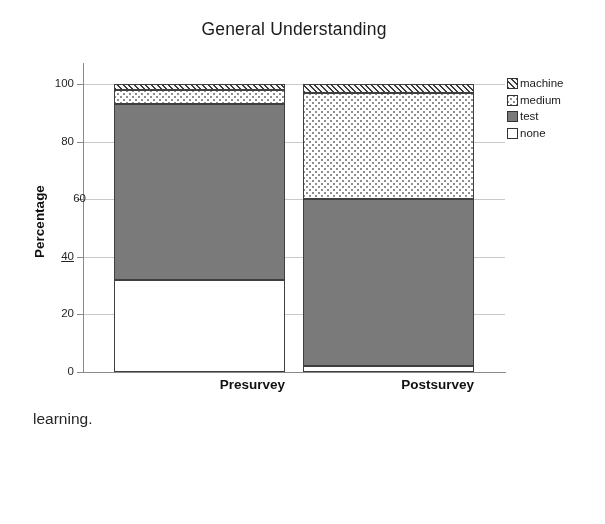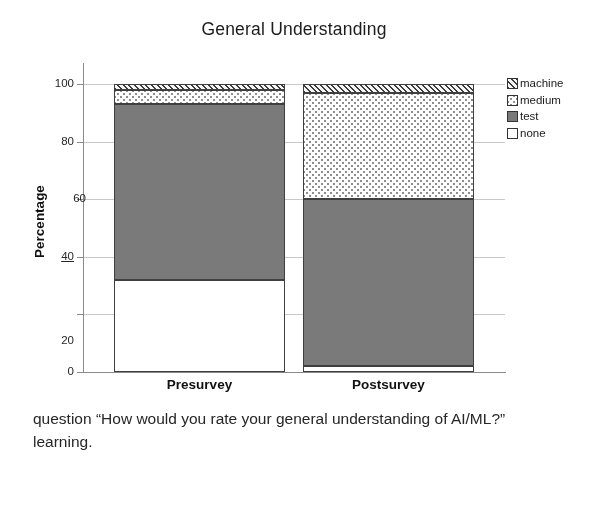--- a/index.html
+++ b/index.html
@@ -22,21 +22,21 @@
   .bar{position:absolute;width:171px;top:84px;height:288px;}
   .seg{position:absolute;left:0;width:171px;box-sizing:border-box;
        border:1px solid #3f3f3f;}
   .fill-white{background:#ffffff;}
   .fill-gray{background:#7a7a7a;}
   .fill-dots{background-color:#ffffff;
     background-image:radial-gradient(circle,#8f8f8f 1.15px,transparent 1.45px),
                      radial-gradient(circle,#8f8f8f 1.15px,transparent 1.45px);
     background-size:6px 6px;background-position:0 0,3px 3px;}
   .fill-hatch{background:repeating-linear-gradient(45deg,#3c3c3c 0,#3c3c3c 1.4px,#f6f6f6 1.4px,#f6f6f6 4px);}
-  .xcat{position:absolute;top:377px;width:171px;text-align:center;
+  .xcat{position:absolute;top:377px;width:171px;text-align:right;
         font-weight:bold;font-size:13.5px;color:#111;}
 
   
   .legend{position:absolute;left:507px;top:77px;}
   .legend-item{display:flex;align-items:center;margin-bottom:3.5px;height:13px;}
   .legend-swatch{width:11px;height:11px;box-sizing:border-box;border:1px solid #333;
                  margin-right:2px;flex:none;}
   .legend-label{font-size:11.5px;color:#1a1a1a;line-height:13px;}
 
   
@@ -61,21 +61,21 @@
         <div class="gridline" style="top: 199.2px;"></div>
         <div class="gridline" style="top: 141.6px;"></div>
         <div class="gridline" style="top: 84px;"></div>
       </div>
     <div class="yaxis-line"></div>
     <div class="baseline"></div>
     <div id="tick-layer">
         <div class="tickmark" style="top: 372px;"></div>
         <div class="tick-label" style="top: 365px;">0</div>
         <div class="tickmark" style="top: 314.4px;"></div>
-        <div class="tick-label" style="top: 307.4px; margin-top: 27px;">20</div>
+        <div class="tick-label" style="top: 307.4px;">20</div>
         <div class="tickmark" style="top: 256.8px;"></div>
         <div class="tick-label" style="top: 249.8px; text-decoration: underline;">40</div>
         <div class="tickmark" style="top: 199.2px;"></div>
         <div class="tick-label" style="top: 192.2px; padding-left: 12px;">60</div>
         <div class="tickmark" style="top: 141.6px;"></div>
         <div class="tick-label" style="top: 134.6px;">80</div>
         <div class="tickmark" style="top: 84px;"></div>
         <div class="tick-label" style="top: 77px;">100</div>
       </div>
     <div id="bar-layer">
@@ -110,16 +110,15 @@
           <span class="legend-label">test</span>
         </div>
         <div class="legend-item">
           <span class="legend-swatch fill-white"></span>
           <span class="legend-label">none</span>
         </div>
       </div>
   </div>
 
   <div class="caption" id="caption">
-      <div class="cap-line"><span>question “How would you rate your general understanding of AI/ML?”</span></div>
       <div class="cap-line"><span>learning.</span></div>
     </div>
 </div>
 
 </body></html>

